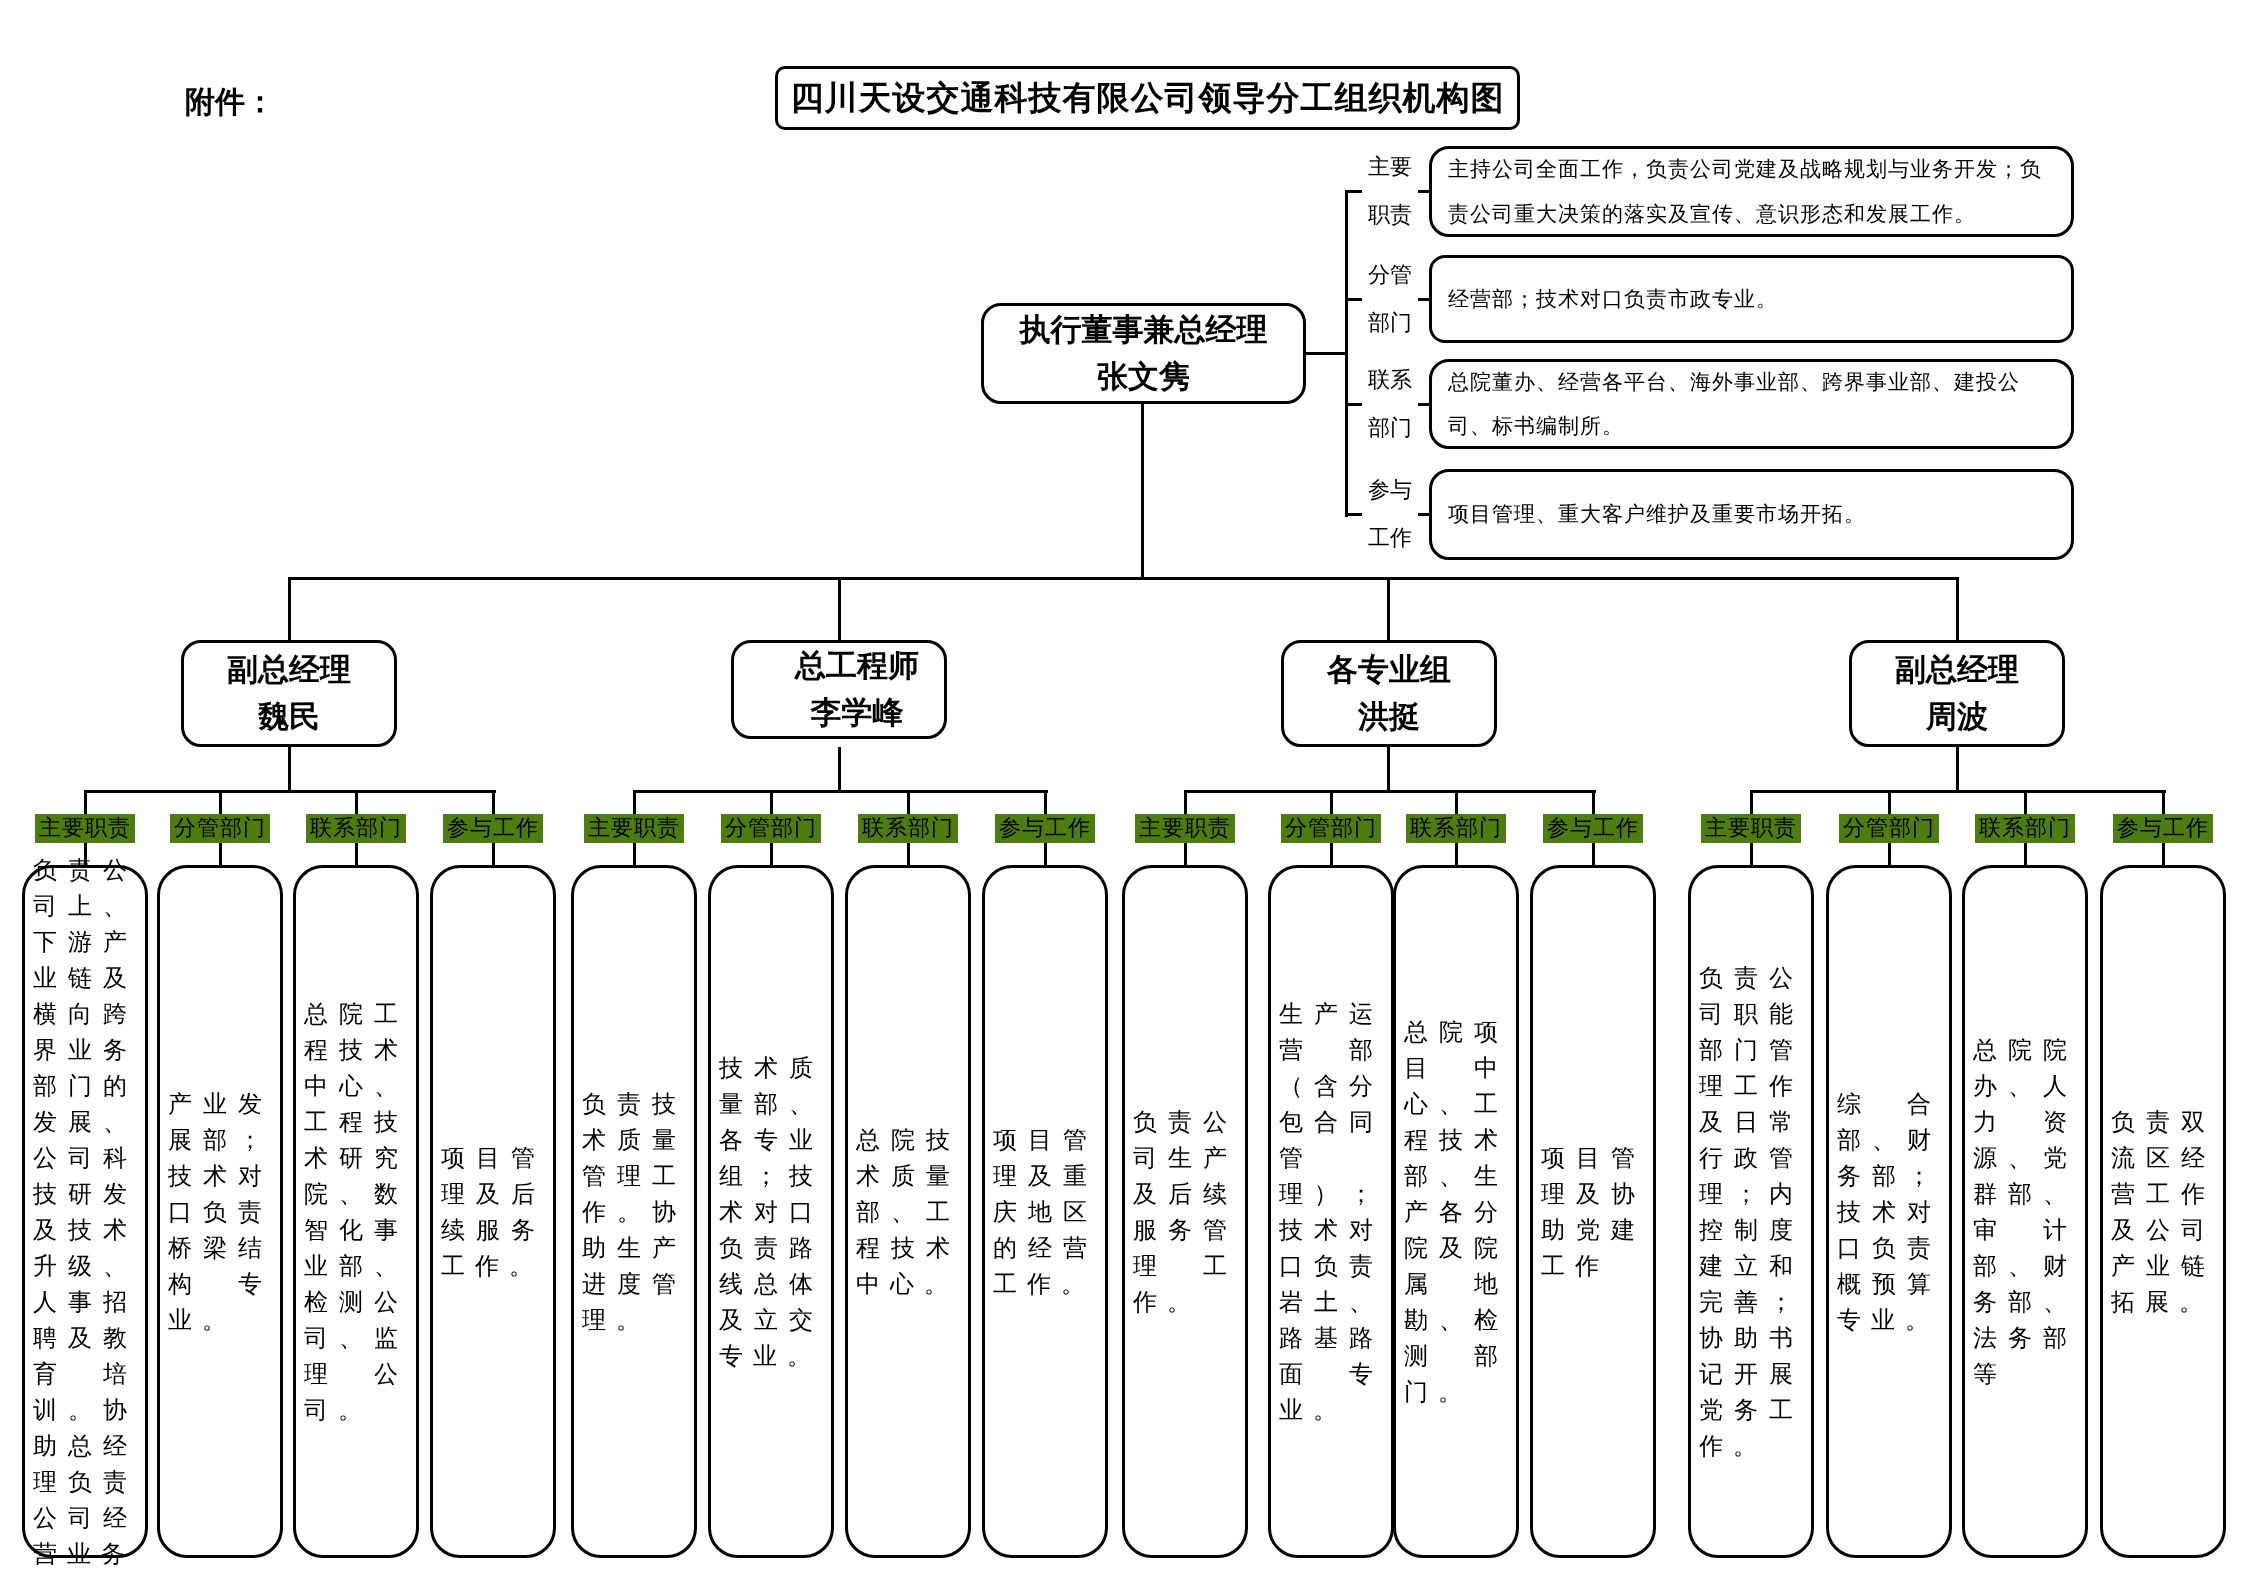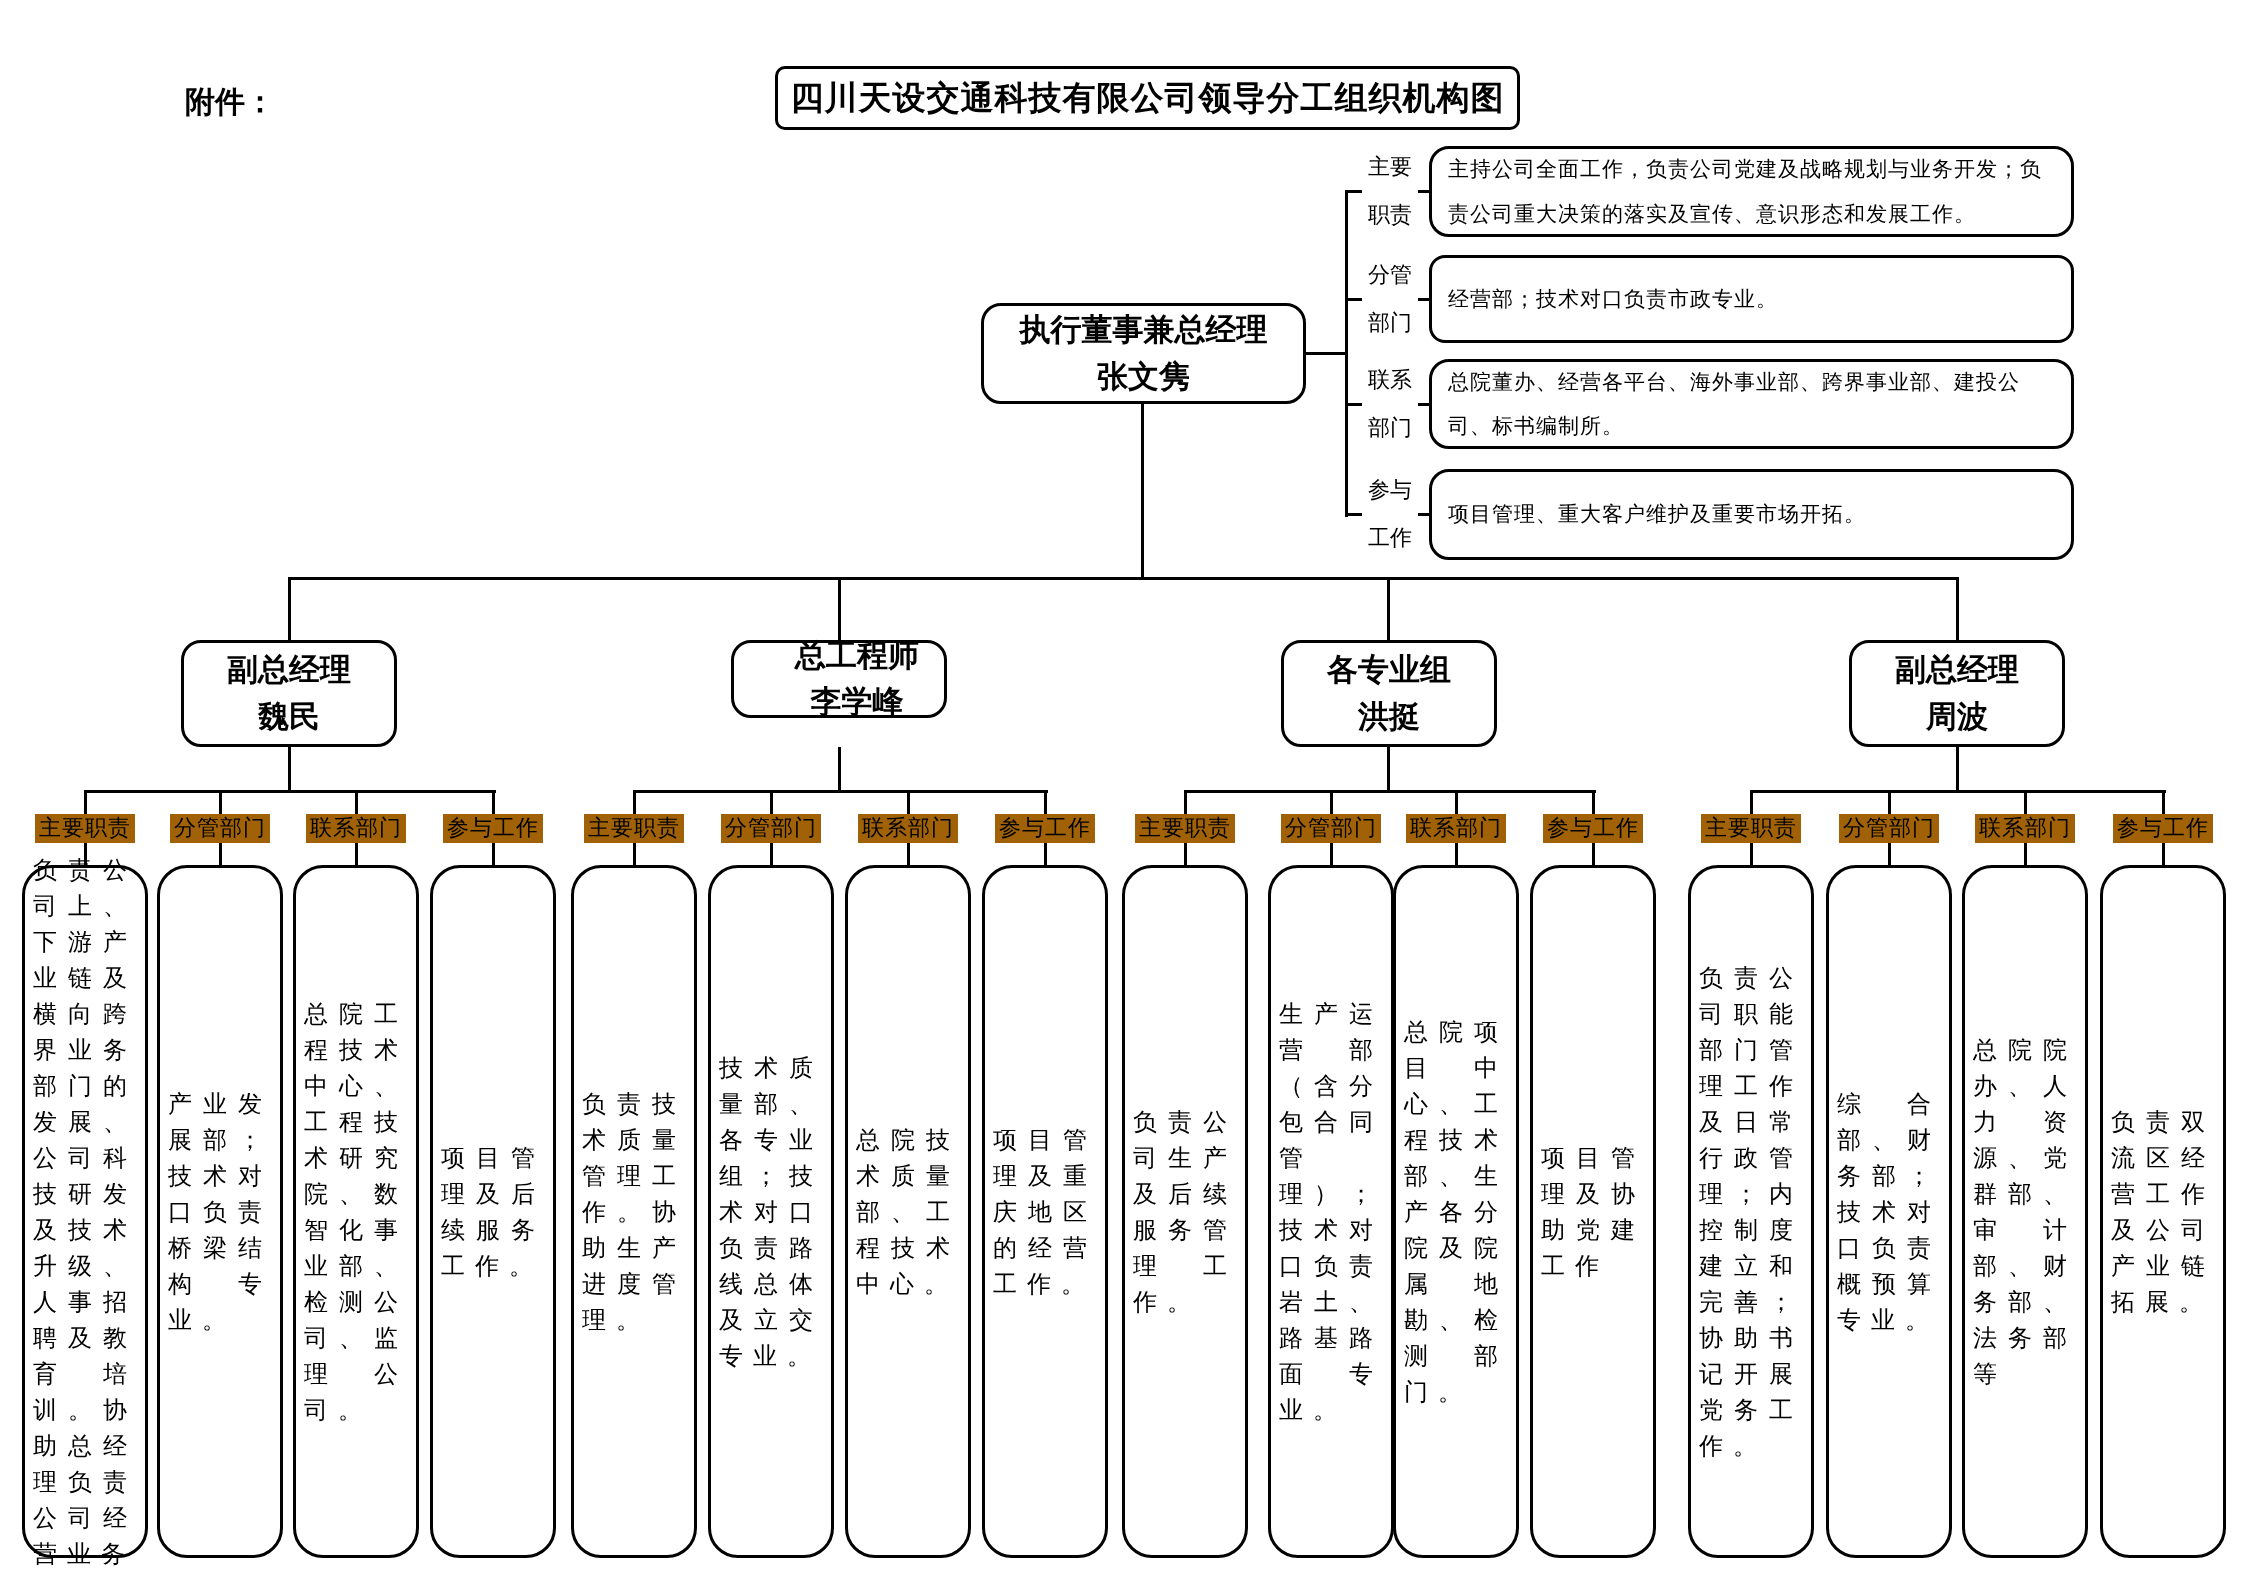--- a/index.html
+++ b/index.html
@@ -41,21 +41,21 @@
   }
 
   .blabel {
     position: absolute; background: #fff; z-index: 3;
     display: flex; flex-direction: column; align-items: center; justify-content: space-between;
     font-size: 22px; text-align: center;
   }
   .blabel span { display: block; line-height: 1.1; padding: 2px 0; background: #fff; }
 
   .collabel {
-    position: absolute; background: #a16207; z-index: 3;
+    position: absolute; background: #4d7c0f; z-index: 3;
     font-size: 22px; text-align: center; line-height: 1.3;
     letter-spacing: 1px;
   }
 
   .tall { border-radius: 30px; }
   .tall .jtext {
     width: 104px;
     font-size: 24px;
     letter-spacing: 10px;
     line-height: 1.5;
@@ -119,21 +119,21 @@
   <div class="line h" style="left:288px; top:577px; width:1671px;"></div>
   <div class="line v" style="left:288px; top:577px; height:63px;"></div>
   <div class="line v" style="left:838px; top:577px; height:63px;"></div>
   <div class="line v" style="left:1387px; top:577px; height:63px;"></div>
   <div class="line v" style="left:1956px; top:577px; height:63px;"></div>
 
   <div class="box person" style="left:181px; top:640px; width:216px; height:107px;">
     <div class="t1">副总经理</div>
     <div class="t2">魏民</div>
   </div>
-  <div class="box person" style="left:731px; top:640px; width:216px; height:78px;padding-left:36px;">
+  <div class="box person" style="left:731px; top:640px; width:216px; height:99px;padding-left:36px;">
     <div class="t1">总工程师</div>
     <div class="t2">李学峰</div>
   </div>
   <div class="box person" style="left:1281px; top:640px; width:216px; height:107px;">
     <div class="t1">各专业组</div>
     <div class="t2">洪挺</div>
   </div>
   <div class="box person" style="left:1849px; top:640px; width:216px; height:107px;">
     <div class="t1">副总经理</div>
     <div class="t2">周波</div>

